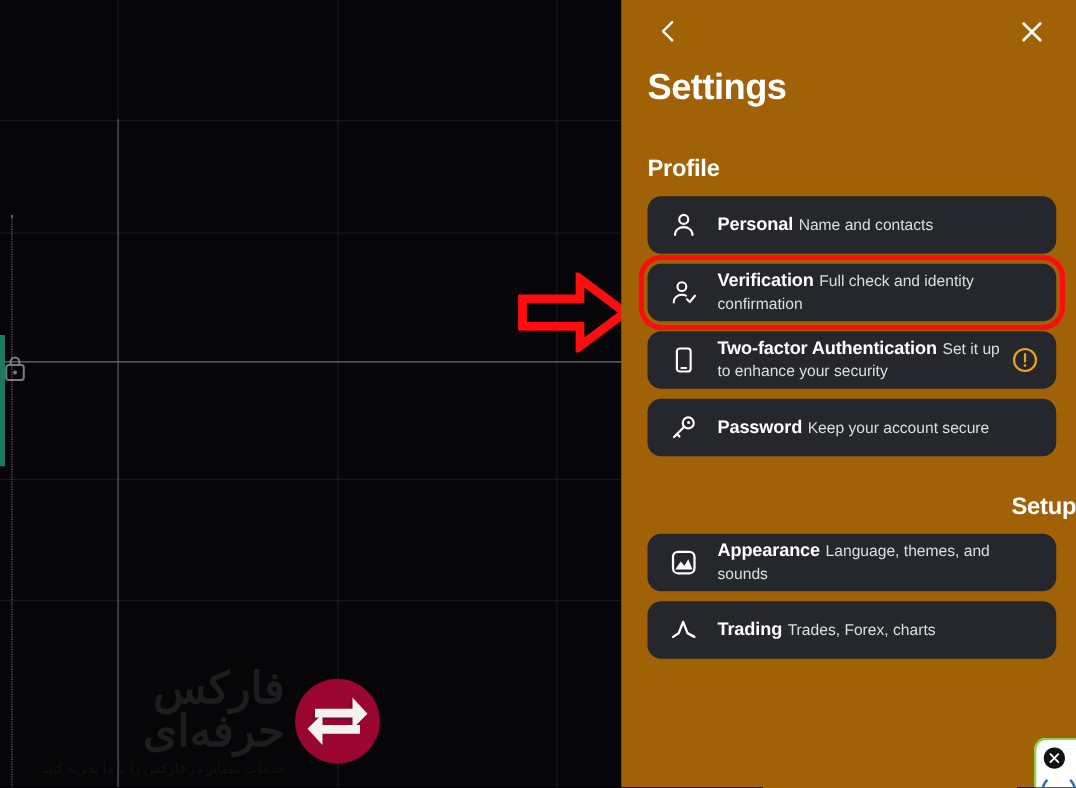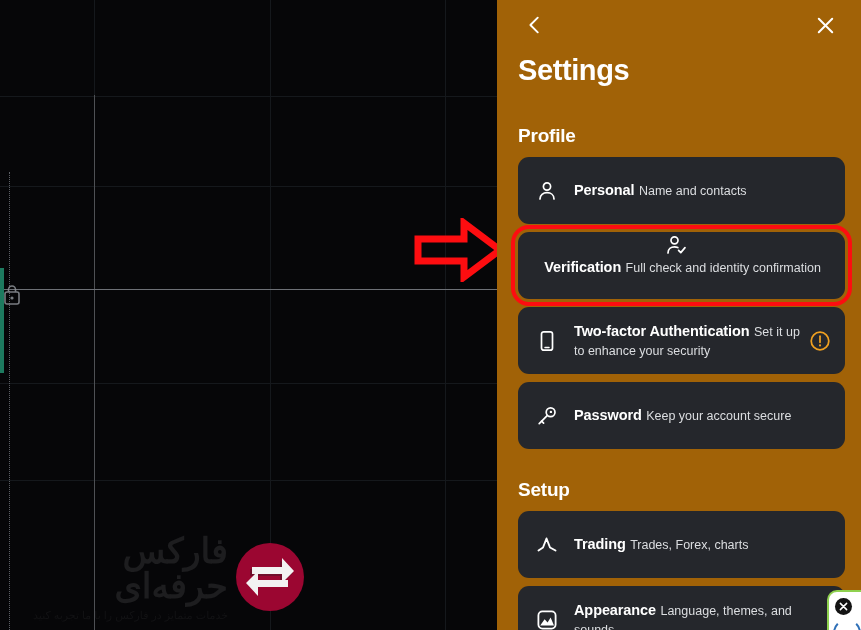--- a/index.html
+++ b/index.html
@@ -159,33 +159,33 @@
     color: #ffffff;
     letter-spacing: -0.4px;
   }
   .section-title {
     margin: 38px 0 10px 21px;
     font-size: 19px;
     font-weight: bold;
     color: #ffffff;
     letter-spacing: -0.2px;
   }
-  #setup-title { margin-top: 30px; }
+  #setup-title { margin-top: 30px; text-align: right; }
 
   .card-list {
     padding: 0 16px 0 21px;
     display: flex;
     flex-direction: column;
     gap: 8px;
   }
   .card {
     position: relative;
     background: #25272c;
     border-radius: 11px;
-    height: 67px;
+    height: 46px;
     display: flex;
     align-items: center;
     padding: 0 14px 0 16px;
     cursor: pointer;
     box-sizing: border-box;
   }
   .card-icon {
     width: 26px;
     height: 26px;
     flex: none;
@@ -214,21 +214,20 @@
     flex: none;
     display: flex;
     align-items: center;
     justify-content: center;
   }
 
   
   #verification-card {
     outline: 4px solid #fd0d10;
     outline-offset: 3px;
-    flex-direction: column;
   }
 
   
   #support-widget {
     position: absolute;
     right: 0;
     bottom: 0;
     width: 32px;
     height: 38px;
     border: 2px solid #8fd14f;
@@ -395,39 +394,39 @@
       </span>
     </div>
   </div>
 
   <div class="section-title" id="setup-title">Setup</div>
   <div class="card-list">
 
     <div class="card">
       <span class="card-icon">
         <svg viewBox="0 0 24 24" width="24" height="24">
+          <rect x="3.4" y="3.4" width="17.2" height="17.2" rx="4" fill="none" stroke="#ffffff" stroke-width="1.8"></rect>
+          <path d="M5.2 17.6 L9.6 11.2 L12.6 14.6 L15.6 9.4 L19 17.6 Z" fill="#ffffff"></path>
+        </svg>
+      </span>
+      <span class="card-text">
+        <span class="card-title">Appearance</span>
+        <span class="card-sub">Language, themes, and sounds</span>
+      </span>
+    </div>
+
+    <div class="card">
+      <span class="card-icon">
+        <svg viewBox="0 0 24 24" width="24" height="24">
           <path d="M3.5 17.5 L8 14.5 L11.5 5.5 L15 14.5 L20.5 17.5" fill="none" stroke="#ffffff" stroke-width="1.9" stroke-linecap="round" stroke-linejoin="round"></path>
         </svg>
       </span>
       <span class="card-text">
         <span class="card-title">Trading</span>
         <span class="card-sub">Trades, Forex, charts</span>
-      </span>
-    </div>
-
-    <div class="card">
-      <span class="card-icon">
-        <svg viewBox="0 0 24 24" width="24" height="24">
-          <rect x="3.4" y="3.4" width="17.2" height="17.2" rx="4" fill="none" stroke="#ffffff" stroke-width="1.8"></rect>
-          <path d="M5.2 17.6 L9.6 11.2 L12.6 14.6 L15.6 9.4 L19 17.6 Z" fill="#ffffff"></path>
-        </svg>
-      </span>
-      <span class="card-text">
-        <span class="card-title">Appearance</span>
-        <span class="card-sub">Language, themes, and sounds</span>
       </span>
     </div>
   </div>
 </div>
 
 <div id="support-widget">
   <div id="support-close">
     <svg viewBox="0 0 14 14" width="11" height="11">
       <path d="M3 3 L11 11 M11 3 L3 11" fill="none" stroke="#ffffff" stroke-width="1.9" stroke-linecap="round"></path>
     </svg>

